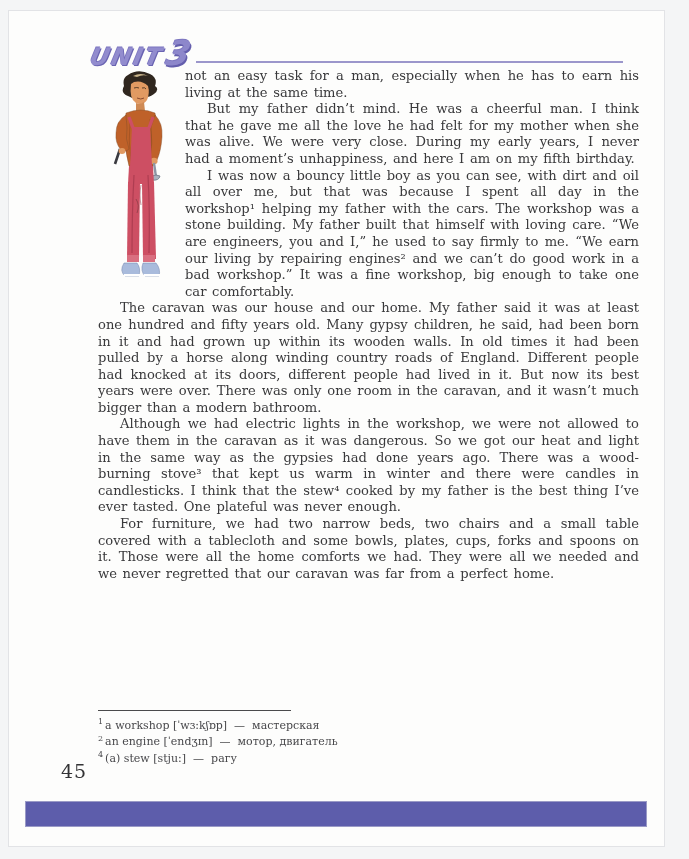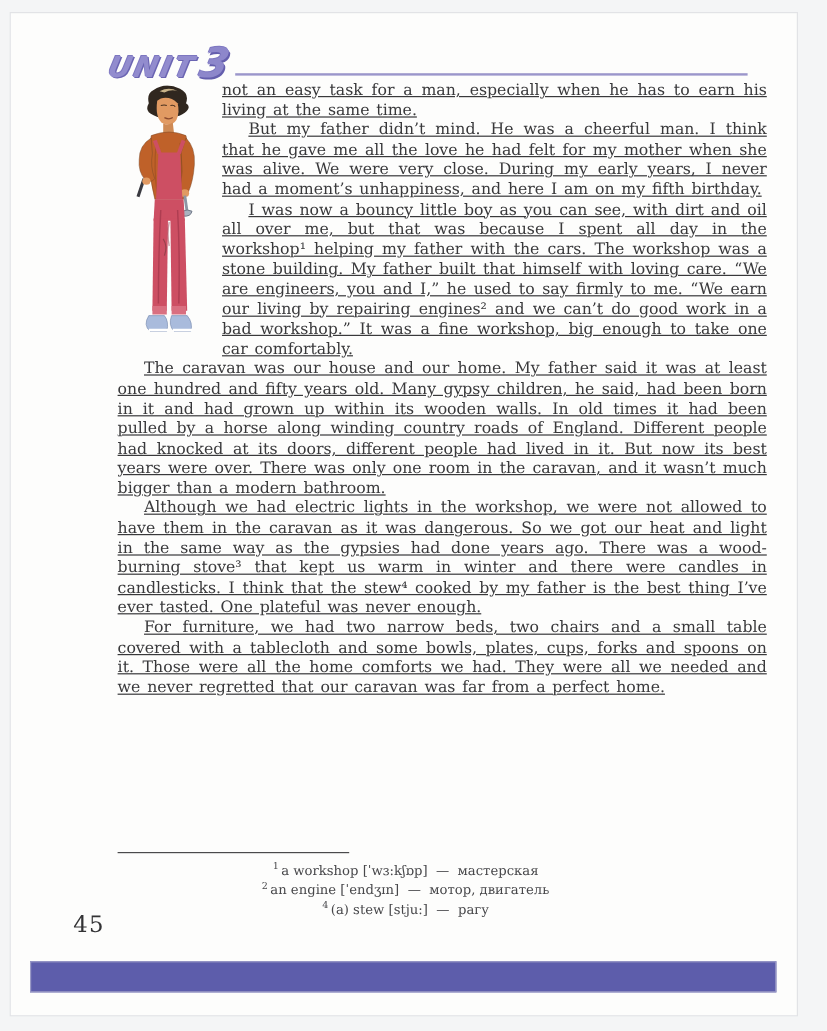--- a/index.html
+++ b/index.html
@@ -66,42 +66,40 @@
     word-spacing: 1.5px;
   }
   .boy-float {
     float: left;
     width: 86px; height: 217px;
     margin: 3px 1px 0 0;
   }
   .story p {
     margin: 0;
     text-indent: 22px;
-    text-decoration: underline;
   }
   .story p.first {
     text-indent: 0;
   }
   
   .footnotes {
     position: absolute;
     left: 89px; top: 699px;
     width: 480px;
     color: #47474a;
   }
   .fn-rule {
     width: 193px; height: 1px;
     background: #4a4a4c;
     margin-bottom: 7px;
   }
   .fn-line {
     font-size: 11px;
     line-height: 16.3px;
     white-space: nowrap;
-    text-align: center;
   }
   .fn-marker {
     font-size: 8px;
     vertical-align: super;
     line-height: 0;
     margin-right: 2px;
   }
   .fn-tr { font-family: "DejaVu Serif", serif; }
   .fn-dash { margin: 0 7px; }
   

